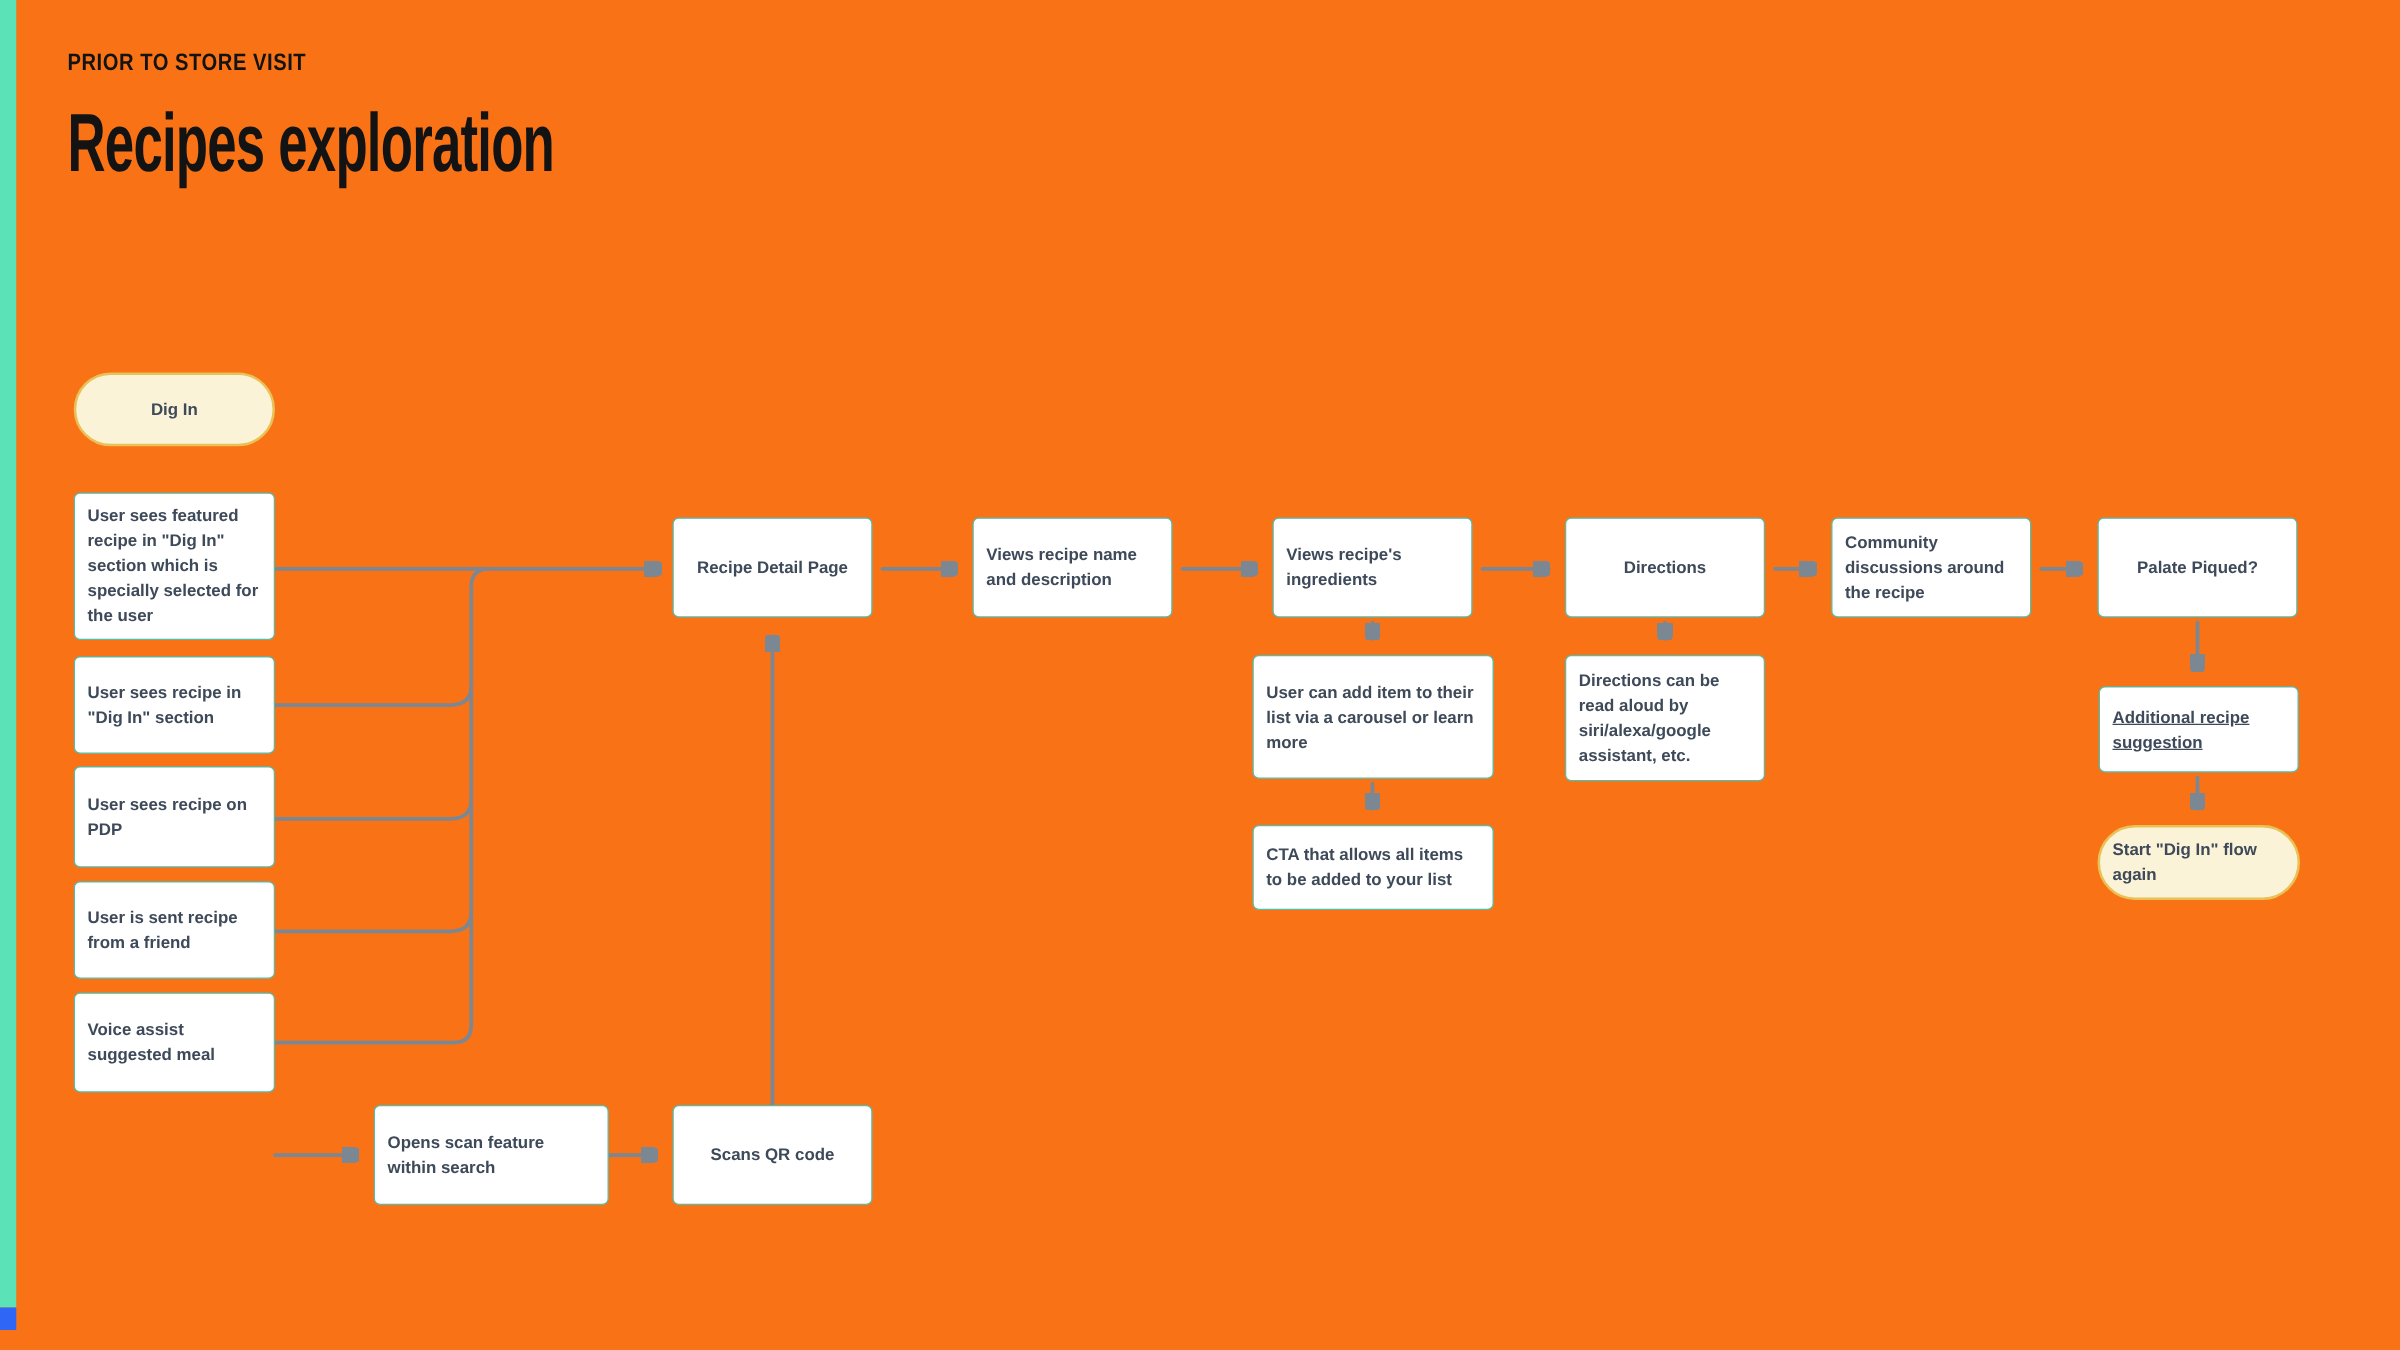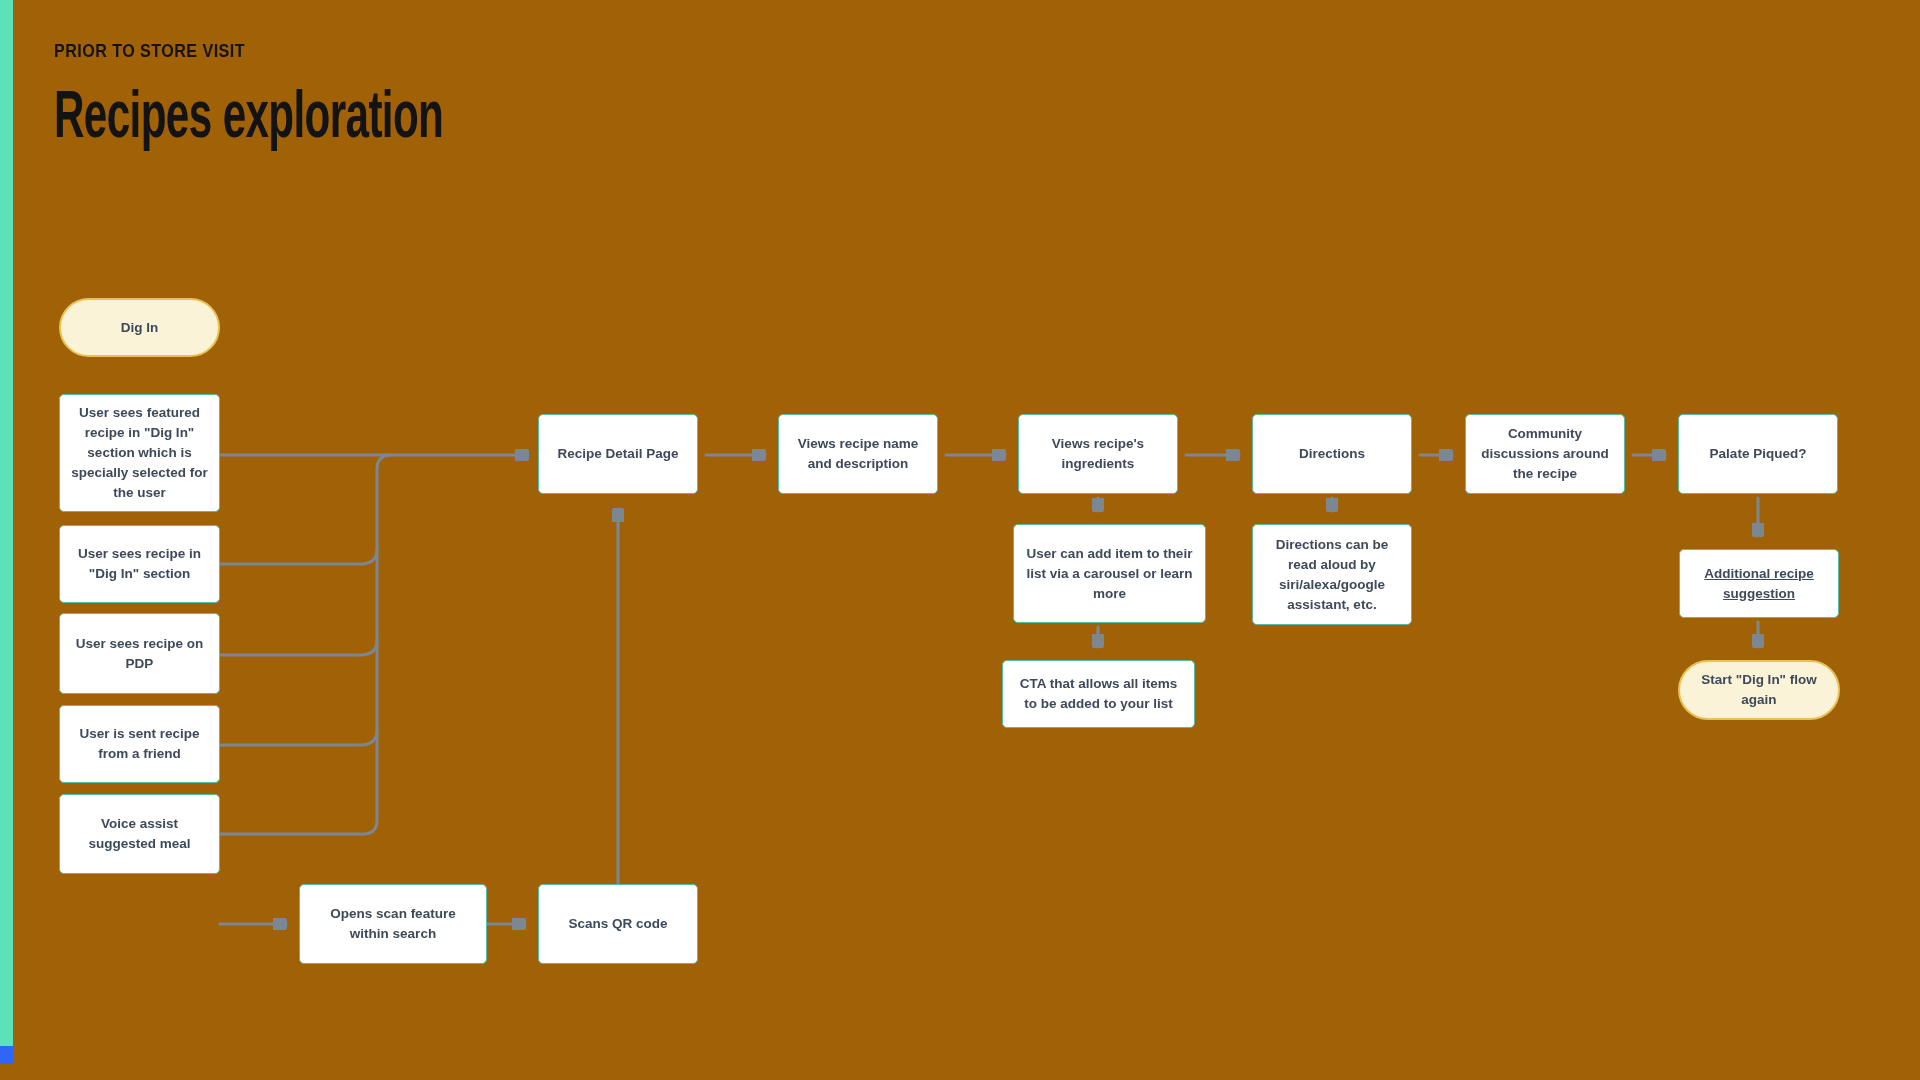--- a/index.html
+++ b/index.html
@@ -10,21 +10,21 @@
     --title:#131313;
     --yellow-border:#e8c256;
     --yellow-fill:#fbf3d8;
     --blue:#2f66f5;
   }
   *{margin:0;padding:0;box-sizing:border-box;}
   html,body{background:#ffffff;}
   .canvas{
     position:relative;
     width:1920px;height:1080px;
-    background:#a16207;
+    background:#f97316;
     overflow:hidden;
     font-family:"Liberation Sans", sans-serif;
   }
   .accent-bar{
     position:absolute;left:0;top:0;width:13px;height:1046px;
     background:var(--mint);
   }
   .accent-bar-blue{
     position:absolute;left:0;top:1046px;width:13px;height:18px;
     background:var(--blue);
@@ -42,21 +42,21 @@
     transform:scaleX(0.64);transform-origin:left top;
   }
   svg.wires{position:absolute;left:0;top:0;width:1920px;height:1080px;}
   svg.wires path{fill:none;stroke:var(--line);stroke-width:3;stroke-linecap:round;}
   .node{
     position:absolute;
     border:1.5px solid var(--teal);
     border-radius:5px;
     background:#ffffff;
     display:flex;align-items:center;justify-content:center;
-    text-align:center;
+    text-align:left;
     font-size:13.5px;line-height:20px;font-weight:600;
     color:var(--ink);
     padding:4px 10px;
   }
   .pill{
     border:2px solid var(--yellow-border);
     background:var(--yellow-fill);
     border-radius:30px;
   }
   
@@ -68,21 +68,21 @@
   .n-voice   {left:59px;  top:794px; width:161px; height:80px;}
   .n-que     {left:59px;  top:884px; width:161px; height:80px;}
   .n-openscan{left:299px; top:884px; width:188px; height:80px;}
   .n-scanqr  {left:538px; top:884px; width:160px; height:80px;}
   .n-rdp     {left:538px; top:414px; width:160px; height:80px;}
   .n-name    {left:778px; top:414px; width:160px; height:80px;}
   .n-ingr    {left:1018px;top:414px; width:160px; height:80px;}
   .n-dir     {left:1252px;top:414px; width:160px; height:80px;}
   .n-comm    {left:1465px;top:414px; width:160px; height:80px;}
   .n-palate  {left:1678px;top:414px; width:160px; height:80px;}
-  .n-additem {left:1002px;top:524px; width:193px; height:99px;margin-left:11px;}
+  .n-additem {left:1002px;top:524px; width:193px; height:99px;}
   .n-cta     {left:1002px;top:660px; width:193px; height:68px;}
   .n-aloud   {left:1252px;top:524px; width:160px; height:101px;}
   .n-addl    {left:1679px;top:549px; width:160px; height:69px;text-decoration:underline;}
   .p-again   {left:1678px;top:660px; width:162px; height:60px;}
 </style>
 </head>
 <body>
 
 <div class="canvas">
 

